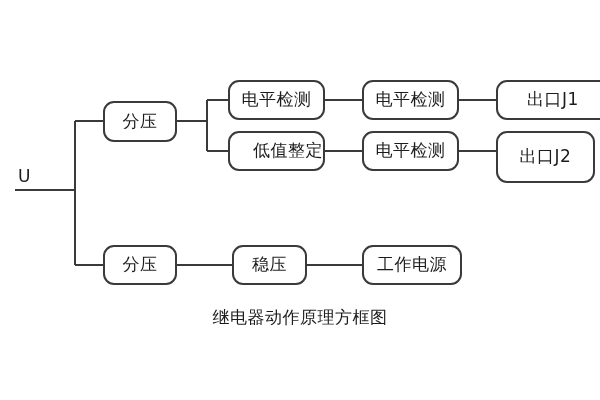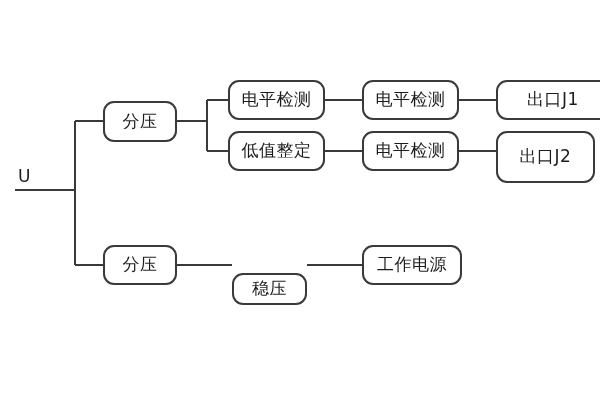--- a/index.html
+++ b/index.html
@@ -90,40 +90,41 @@
 
   <span id="source-label">U</span>
 
   <div id="node-layer">
       <div class="node-box" style="left: 103px; top: 101px; width: 74px; height: 41px;">
         <span class="node-label">分压</span>
       </div>
       <div class="node-box" style="left: 228px; top: 80px; width: 97px; height: 40px;">
         <span class="node-label">电平检测</span>
       </div>
-      <div class="node-box" style="left: 228px; top: 131px; width: 97px; height: 40px;">
+      <div class="node-box" style="left: 228px; top: 131px; width: 97px; height: 40px; justify-content: flex-end;">
         <span class="node-label">低值整定</span>
       </div>
       <div class="node-box" style="left: 362px; top: 80px; width: 97px; height: 40px;">
         <span class="node-label">电平检测</span>
       </div>
       <div class="node-box" style="left: 362px; top: 131px; width: 97px; height: 40px;">
         <span class="node-label">电平检测</span>
       </div>
       <div class="node-box" style="left: 496px; top: 80px; width: 114px; height: 40px;">
         <span class="node-label">出口J1</span>
       </div>
       <div class="node-box" style="left: 496px; top: 131px; width: 99px; height: 52px;">
         <span class="node-label">出口J2</span>
       </div>
       <div class="node-box" style="left: 103px; top: 245px; width: 74px; height: 40px;">
         <span class="node-label">分压</span>
       </div>
-      <div class="node-box" style="left: 232px; top: 245px; width: 75px; height: 32px; margin-top: 28px;">
+      <div class="node-box" style="left: 232px; top: 245px; width: 75px; height: 40px;">
         <span class="node-label">稳压</span>
       </div>
       <div class="node-box" style="left: 362px; top: 245px; width: 100px; height: 40px;">
         <span class="node-label">工作电源</span>
       </div>
     </div>
 
+  <div id="caption">继电器动作原理方框图</div>
 
 </div>
 
 </body></html>

